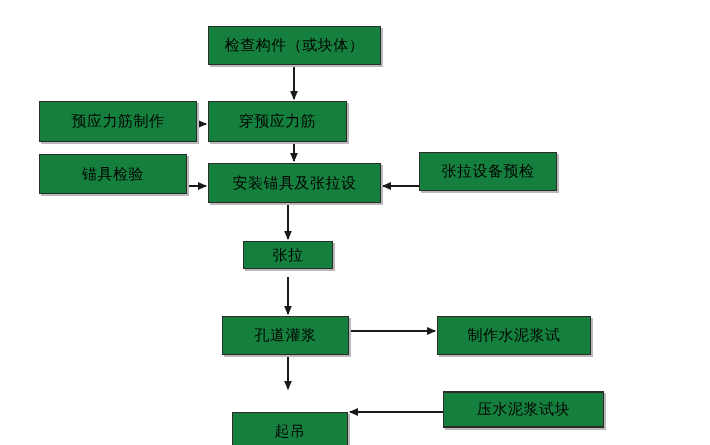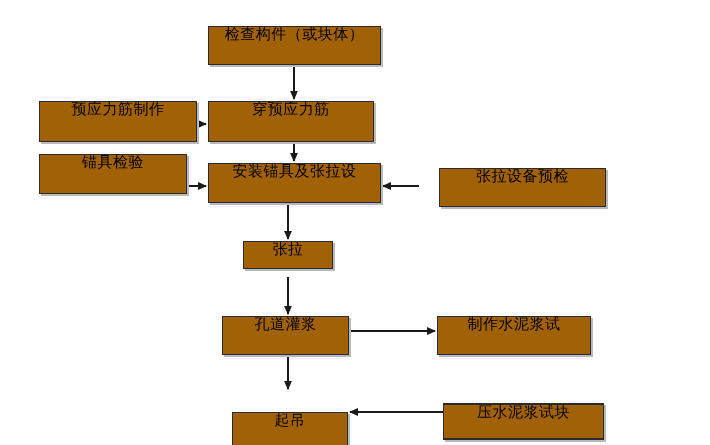--- a/index.html
+++ b/index.html
@@ -11,37 +11,36 @@
     position: relative;
     width: 710px;
     height: 445px;
     background: #ffffff;
     overflow: hidden;
     font-family: "DejaVu Sans", "Liberation Sans", sans-serif;
   }
   .node {
     position: absolute;
     box-sizing: border-box;
-    background: #a16207;
+    background: #15803d;
     border: 1px solid #2b2b2b;
     display: flex;
-    align-items: flex-start;
+    align-items: center;
     justify-content: center;
     color: #000000;
     font-size: 15px;
     line-height: 1;
     letter-spacing: 0.5px;
     white-space: nowrap;
     
     box-shadow: 2px 2px 0 0 #b9b9b9;
   }
   .node.heavy {
     border-top-width: 2px;
     border-bottom-width: 2px;
-    margin-top: 12px;
   }
   .node .label {
     display: block;
   }
   svg#wires {
     position: absolute;
     left: 0;
     top: 0;
     width: 710px;
     height: 445px;
@@ -88,33 +87,33 @@
   </svg>
 
   <div class="node" style="left:208px; top:26px; width:173px; height:39px;">
     <span class="label">检查构件（或块体）</span>
   </div>
 
   <div class="node" style="left:39px; top:101px; width:158px; height:41px;">
     <span class="label">预应力筋制作</span>
   </div>
 
-  <div class="node" style="left:208px; top:101px; width:166px; height:41px;">
+  <div class="node" style="left:208px; top:101px; width:139px; height:41px;">
     <span class="label">穿预应力筋</span>
   </div>
 
   <div class="node" style="left:39px; top:154px; width:148px; height:40px;">
     <span class="label">锚具检验</span>
   </div>
 
   <div class="node" style="left:208px; top:163px; width:173px; height:40px;">
     <span class="label">安装锚具及张拉设</span>
   </div>
 
-  <div class="node" style="left:419px; top:168px; width:167px; height:39px;margin-left:20px;">
+  <div class="node" style="left:419px; top:152px; width:138px; height:39px;">
     <span class="label">张拉设备预检</span>
   </div>
 
   <div class="node" style="left:243px; top:241px; width:90px; height:28px;">
     <span class="label">张拉</span>
   </div>
 
   <div class="node" style="left:222px; top:316px; width:127px; height:39px;">
     <span class="label">孔道灌浆</span>
   </div>

